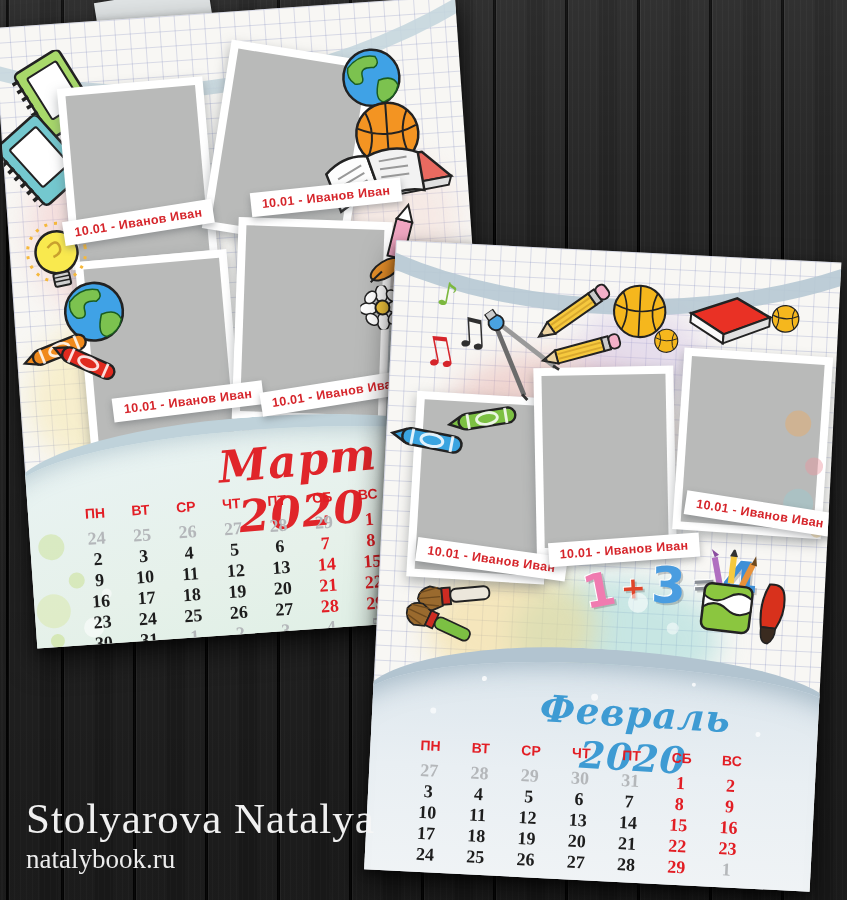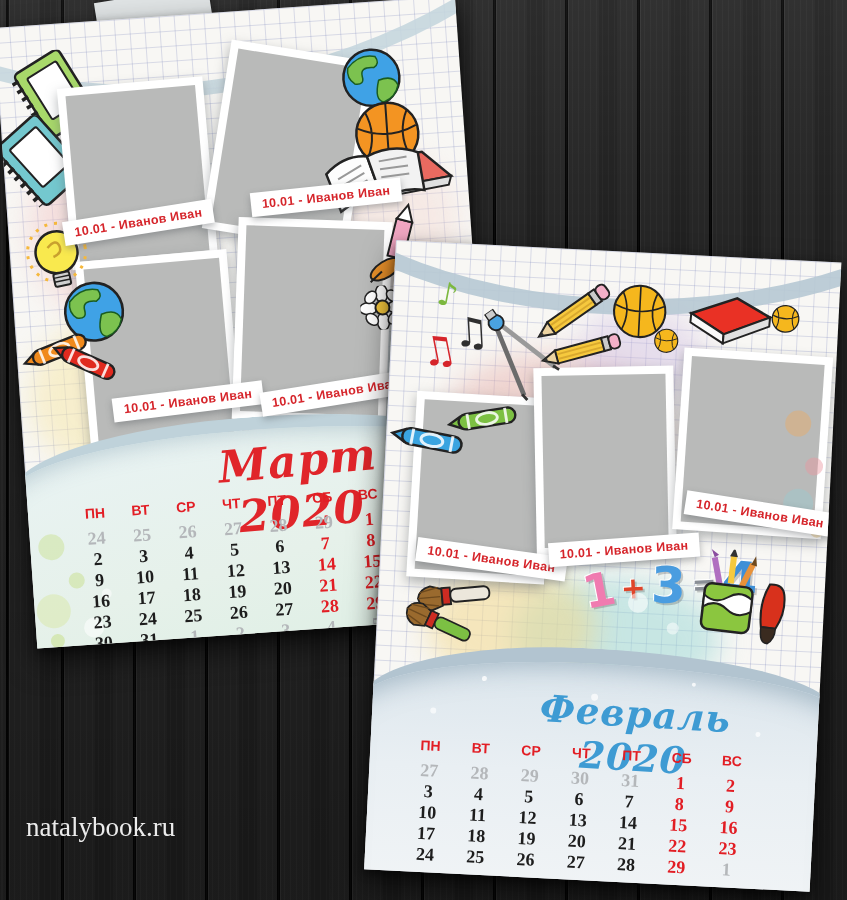--- a/index.html
+++ b/index.html
@@ -64,21 +64,21 @@
   .math{position:absolute;z-index:3;transform:rotate(-6deg);font-family:"DejaVu Sans",sans-serif;font-weight:bold;}
   .math span{display:inline-block;text-shadow:2px 2px 0 rgba(60,60,60,.25), -1px -1px 0 #fff;}
   .m1{color:#f07bb0;font-size:46px;transform:rotate(-8deg);}
   .mplus{color:#e0452a;font-size:30px;transform:translateY(-6px);}
   .m3{color:#4a9de0;font-size:50px;transform:rotate(4deg);}
   .meq{color:#8a8f96;font-size:30px;transform:translateY(-6px);}
   .m4{color:#3f8fd6;font-size:52px;transform:rotate(8deg);}
   
   .wm{position:absolute;left:26px;top:794px;z-index:9;color:#f7f7f7;}
   .wm-name{font-family:"Liberation Serif",serif;font-size:43px;letter-spacing:1px;opacity:.97;}
-  .wm-site{font-family:"Liberation Serif",serif;font-size:27px;margin-top:18px;opacity:.95;}
+  .wm-site{font-family:"Liberation Serif",serif;font-size:27px;margin-top:1px;opacity:.95;}
 </style>
 </head>
 <body>
 
 <div class="wood"></div>
 <div class="paper-corner"></div>
 
 <div class="page page-march">
   <div class="blob" style="left:20px;top:120px;width:170px;height:180px;background:#f1c3c3;opacity:.45"></div>
   <div class="blob" style="left:10px;top:300px;width:150px;height:150px;background:#f6e6a6;opacity:.5"></div>
@@ -439,14 +439,15 @@
       </div>
     <div class="dot" style="left:120px;top:18px;width:5px;height:5px;background:rgba(255,255,255,.8)"></div>
     <div class="dot" style="left:230px;top:30px;width:7px;height:7px;background:rgba(255,255,255,.7)"></div>
     <div class="dot" style="left:330px;top:14px;width:4px;height:4px;background:rgba(255,255,255,.8)"></div>
     <div class="dot" style="left:70px;top:52px;width:6px;height:6px;background:rgba(255,255,255,.65)"></div>
     <div class="dot" style="left:396px;top:60px;width:5px;height:5px;background:rgba(255,255,255,.7)"></div>
   </div>
 </div>
 
 <div class="wm">
+  <div class="wm-name">Stolyarova Natalya</div>
   <div class="wm-site">natalybook.ru</div>
 </div>
 
 </body></html>

